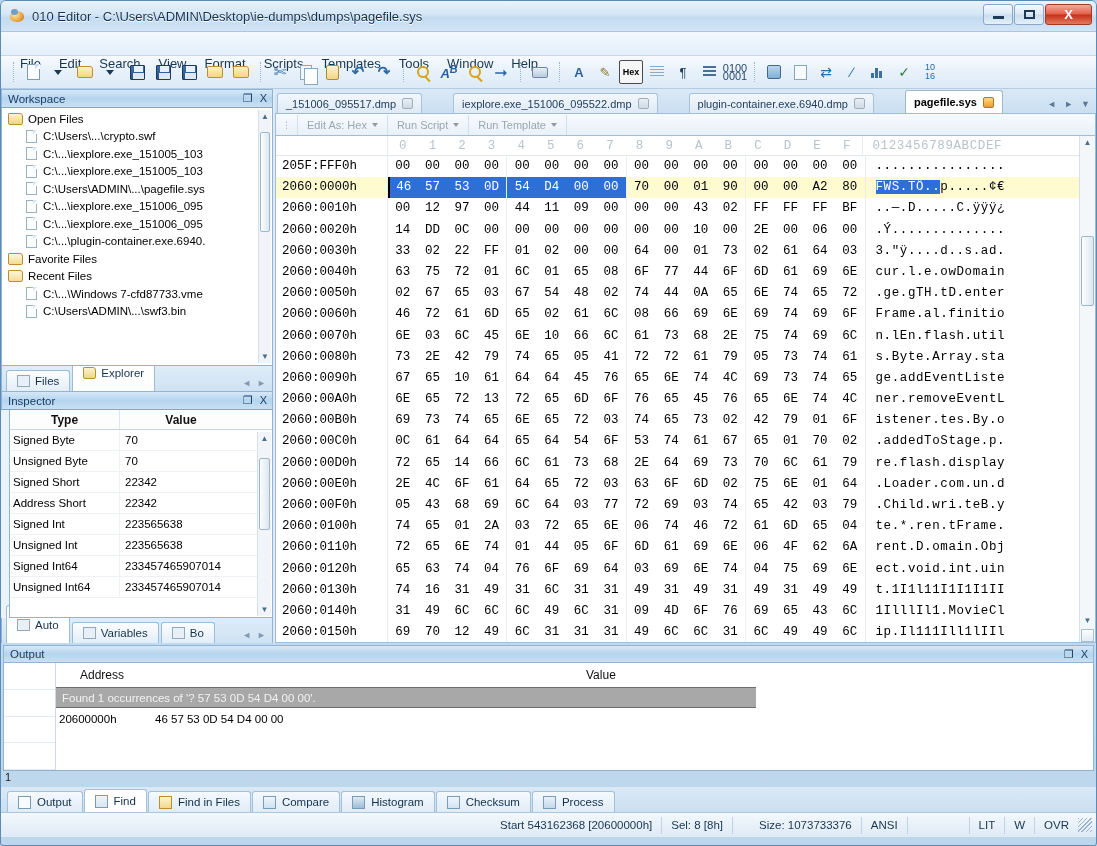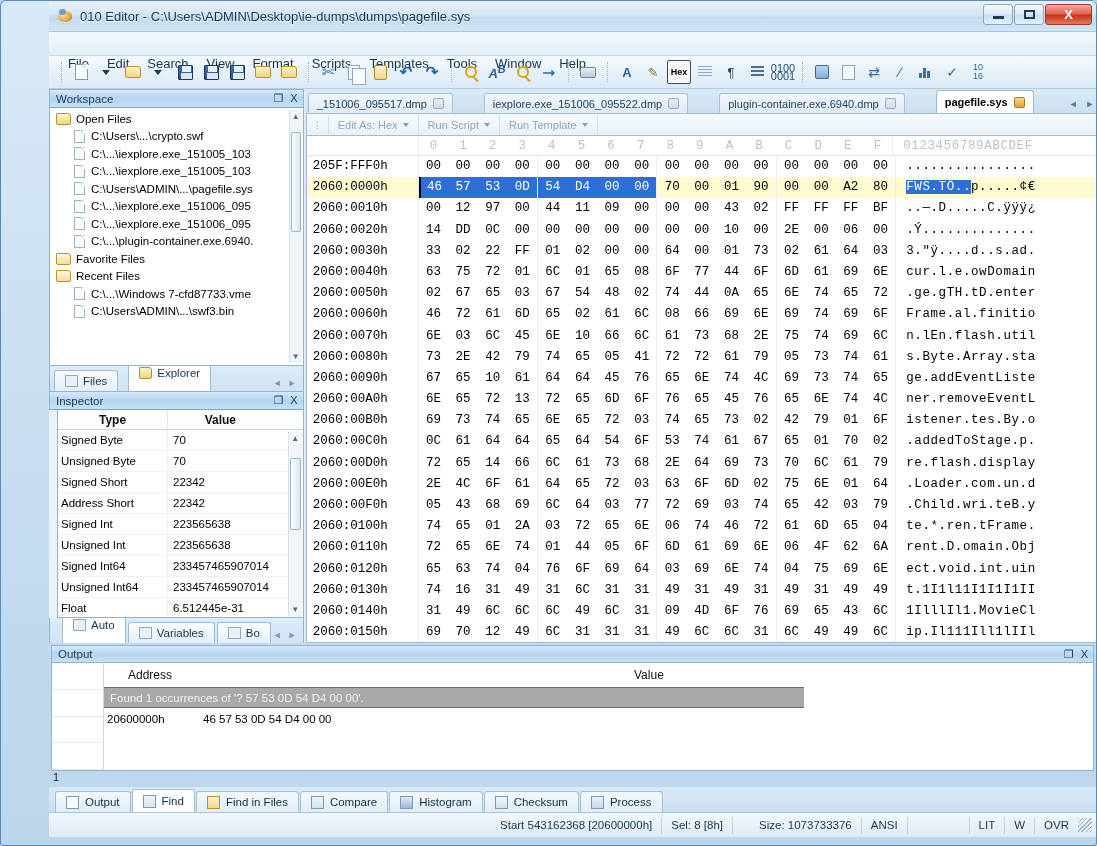--- a/index.html
+++ b/index.html
@@ -11,21 +11,20 @@
     font-size: 12px;
     background: #b8d4ec;
   }
   .app {
     position: relative;
     width: 1097px; height: 846px;
     background: linear-gradient(to bottom, #d9e9f7 0%, #c5dcf0 60%, #bcd6ec 100%);
     border: 1px solid #5a8ab5;
     border-radius: 6px 6px 3px 3px;
     overflow: hidden;
-    padding-left: 48px;
   }
 
   
   .titlebar {
     height: 31px;
     display: flex; align-items: center;
     padding-left: 8px;
     background: linear-gradient(to bottom,#e8f2fb 0%, #d4e6f6 45%, #c3dbf0 55%, #d2e4f5 100%);
     border-bottom: 1px solid #a9c6de;
     position: relative;
@@ -184,21 +183,21 @@
     height:25px; display:flex; align-items:flex-end; padding-left:4px; gap:2px;
     background:linear-gradient(to bottom,#dfecf8,#cfe2f3);
     border-left:1px solid #8fb4d4; border-right:1px solid #8fb4d4;
   }
   .ltab {
     height:21px; display:flex; align-items:center; gap:5px;
     padding:0 10px; font-size:11.5px; color:#15334f;
     background:linear-gradient(to bottom,#fbfdfe,#e3eef8);
     border:1px solid #9bbdd9; border-bottom:none; border-radius:3px 3px 0 0;
   }
-  .ltab.active { background:#ffffff; height:38px;margin-left:8px; }
+  .ltab.active { background:#ffffff; height:38px; }
   .ltab .mini { width:13px;height:12px; }
   .mini.files { background:#e9eff6;border:1px solid #92a9bd; }
   .mini.expl { background:linear-gradient(#fdf4cf,#f0d683);border:1px solid #b7912f;border-radius:1px 3px 2px 2px;}
   .tabstrip .navarrows { margin-left:auto; display:flex; gap:6px; padding:0 6px 3px 0; color:#7f99b0; font-size:9px;}
 
   .insp-grid { flex:none; height:208px; background:#fff; border:1px solid #8fb4d4; border-top:none; position:relative; overflow:hidden;margin-left:8px;}
   .insp-head { display:flex; height:20px; border-bottom:1px solid #c7d6e3; background:#fdfdfd;}
   .insp-head div { font-weight:bold; font-size:12px; color:#111; display:flex; align-items:center; justify-content:center;}
   .ih-type { width:110px; border-right:1px solid #dde6ee;}
   .ih-val { flex:1; padding-right:30px;}
@@ -610,24 +609,20 @@
           <div class="c1">Unsigned Int</div>
           <div class="c2">223565638</div>
         </div>
         <div class="insp-row">
           <div class="c1">Signed Int64</div>
           <div class="c2">233457465907014</div>
         </div>
         <div class="insp-row">
           <div class="c1">Unsigned Int64</div>
           <div class="c2">233457465907014</div>
-        </div>
-        <div class="insp-row">
-          <div class="c1">Float</div>
-          <div class="c2">6.512445e-31</div>
         </div>
         <div class="insp-scroll">
           <div class="up">▲</div>
           <div class="thumb"></div>
           <div class="dn">▼</div>
         </div>
       </div>
 
       <div class="tabstrip">
         <div class="ltab active">

